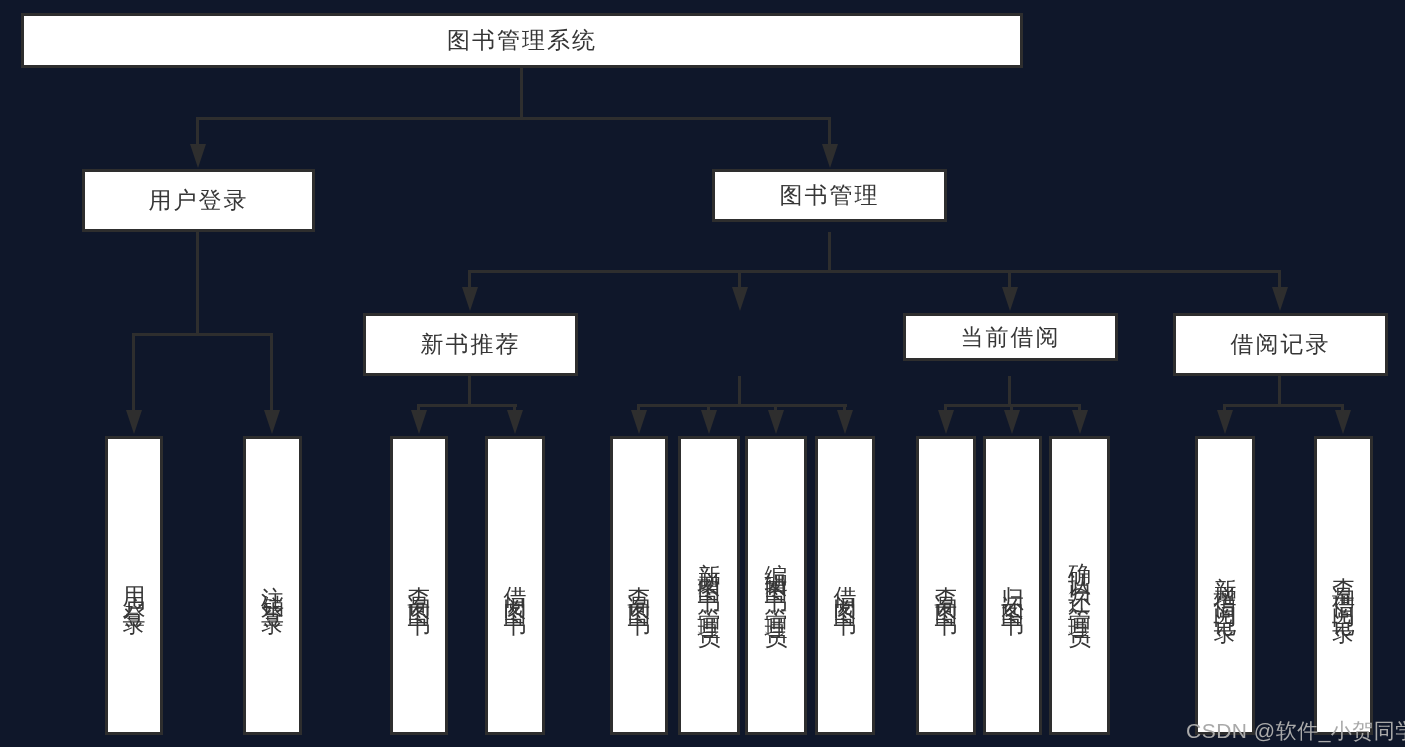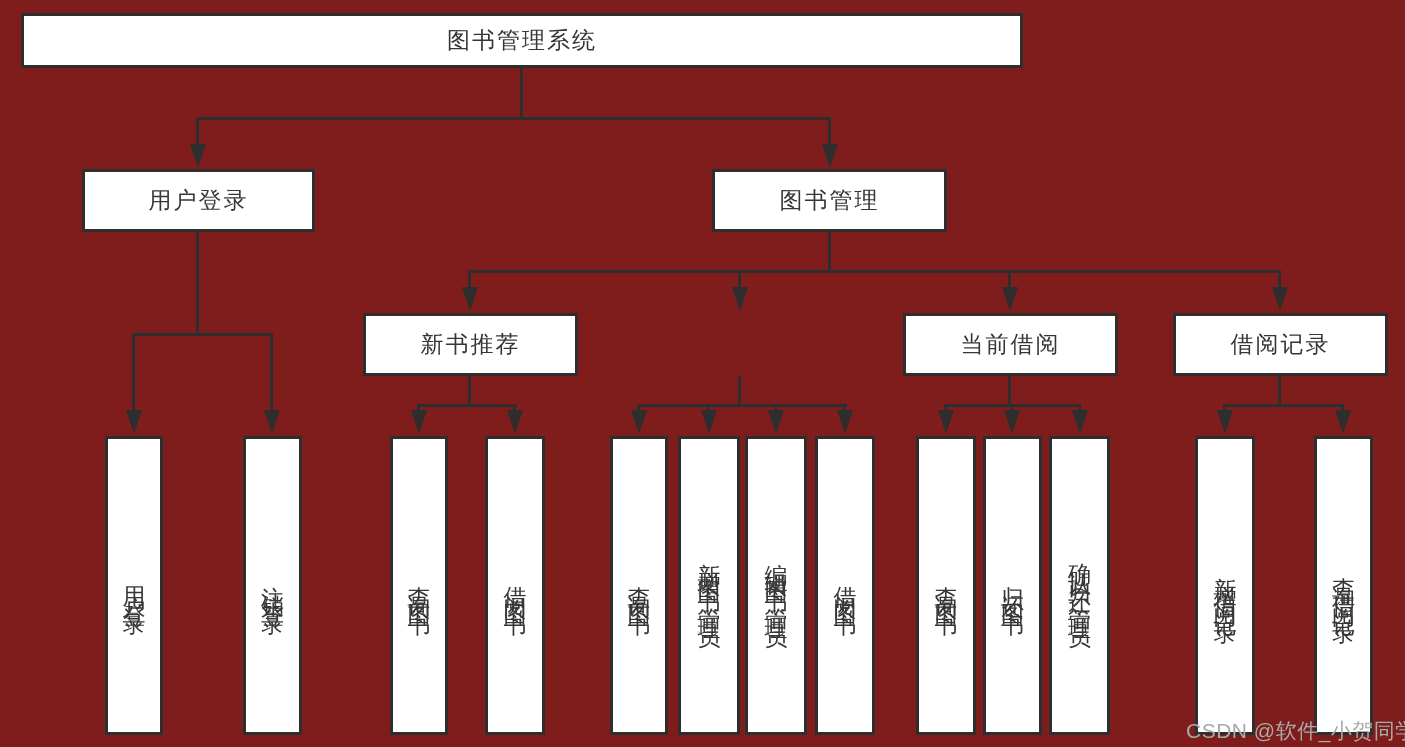--- a/index.html
+++ b/index.html
@@ -1,17 +1,17 @@
 <!DOCTYPE html>
 <html><head>
 <meta charset="utf-8">
 <style>
   html,body{margin:0;padding:0;background:#ffffff;}
   #canvas{
-    position:relative;width:1405px;height:747px;background:#7f1d1d;overflow:hidden;
+    position:relative;width:1405px;height:747px;background:#0f172a;overflow:hidden;
     font-family:"Liberation Sans","DejaVu Sans",sans-serif;color:#363636;
   }
   .box{
     position:absolute;background:#ffffff;border:3px solid #2e2e2e;box-sizing:border-box;
     display:flex;align-items:center;justify-content:center;font-size:23px;color:#363636;
   }
   .box .htext{letter-spacing:2px;white-space:nowrap;}
   .box .vtext{
     writing-mode:vertical-rl;text-orientation:mixed;letter-spacing:9px;line-height:1;
     white-space:nowrap;
@@ -34,30 +34,30 @@
 <div id="canvas">
 
   <div class="box" style="left:21px;top:13px;width:1002px;height:55px;">
     <span class="htext">图书管理系统</span>
   </div>
 
   <div class="box" style="left:82px;top:169px;width:233px;height:63px;">
     <span class="htext">用户登录</span>
   </div>
 
-  <div class="box" style="left:712px;top:169px;width:235px;height:63px;">
+  <div class="box" style="left:712px;top:169px;width:235px;height:53px;">
     <span class="htext">图书管理</span>
   </div>
 
   <div class="box" style="left:363px;top:313px;width:215px;height:63px;">
     <span class="htext">新书推荐</span>
   </div>
 
 
-  <div class="box" style="left:903px;top:313px;width:215px;height:63px;font-family:Liberation Mono, monospace;">
+  <div class="box" style="left:903px;top:313px;width:215px;height:48px;font-family:Liberation Mono, monospace;">
     <span class="htext">当前借阅</span>
   </div>
 
   <div class="box" style="left:1173px;top:313px;width:215px;height:63px;">
     <span class="htext">借阅记录</span>
   </div>
 
   <div class="box" style="left:105px;top:436px;width:58px;height:299px;">
     <span class="vtext">用户登录</span>
   </div>

